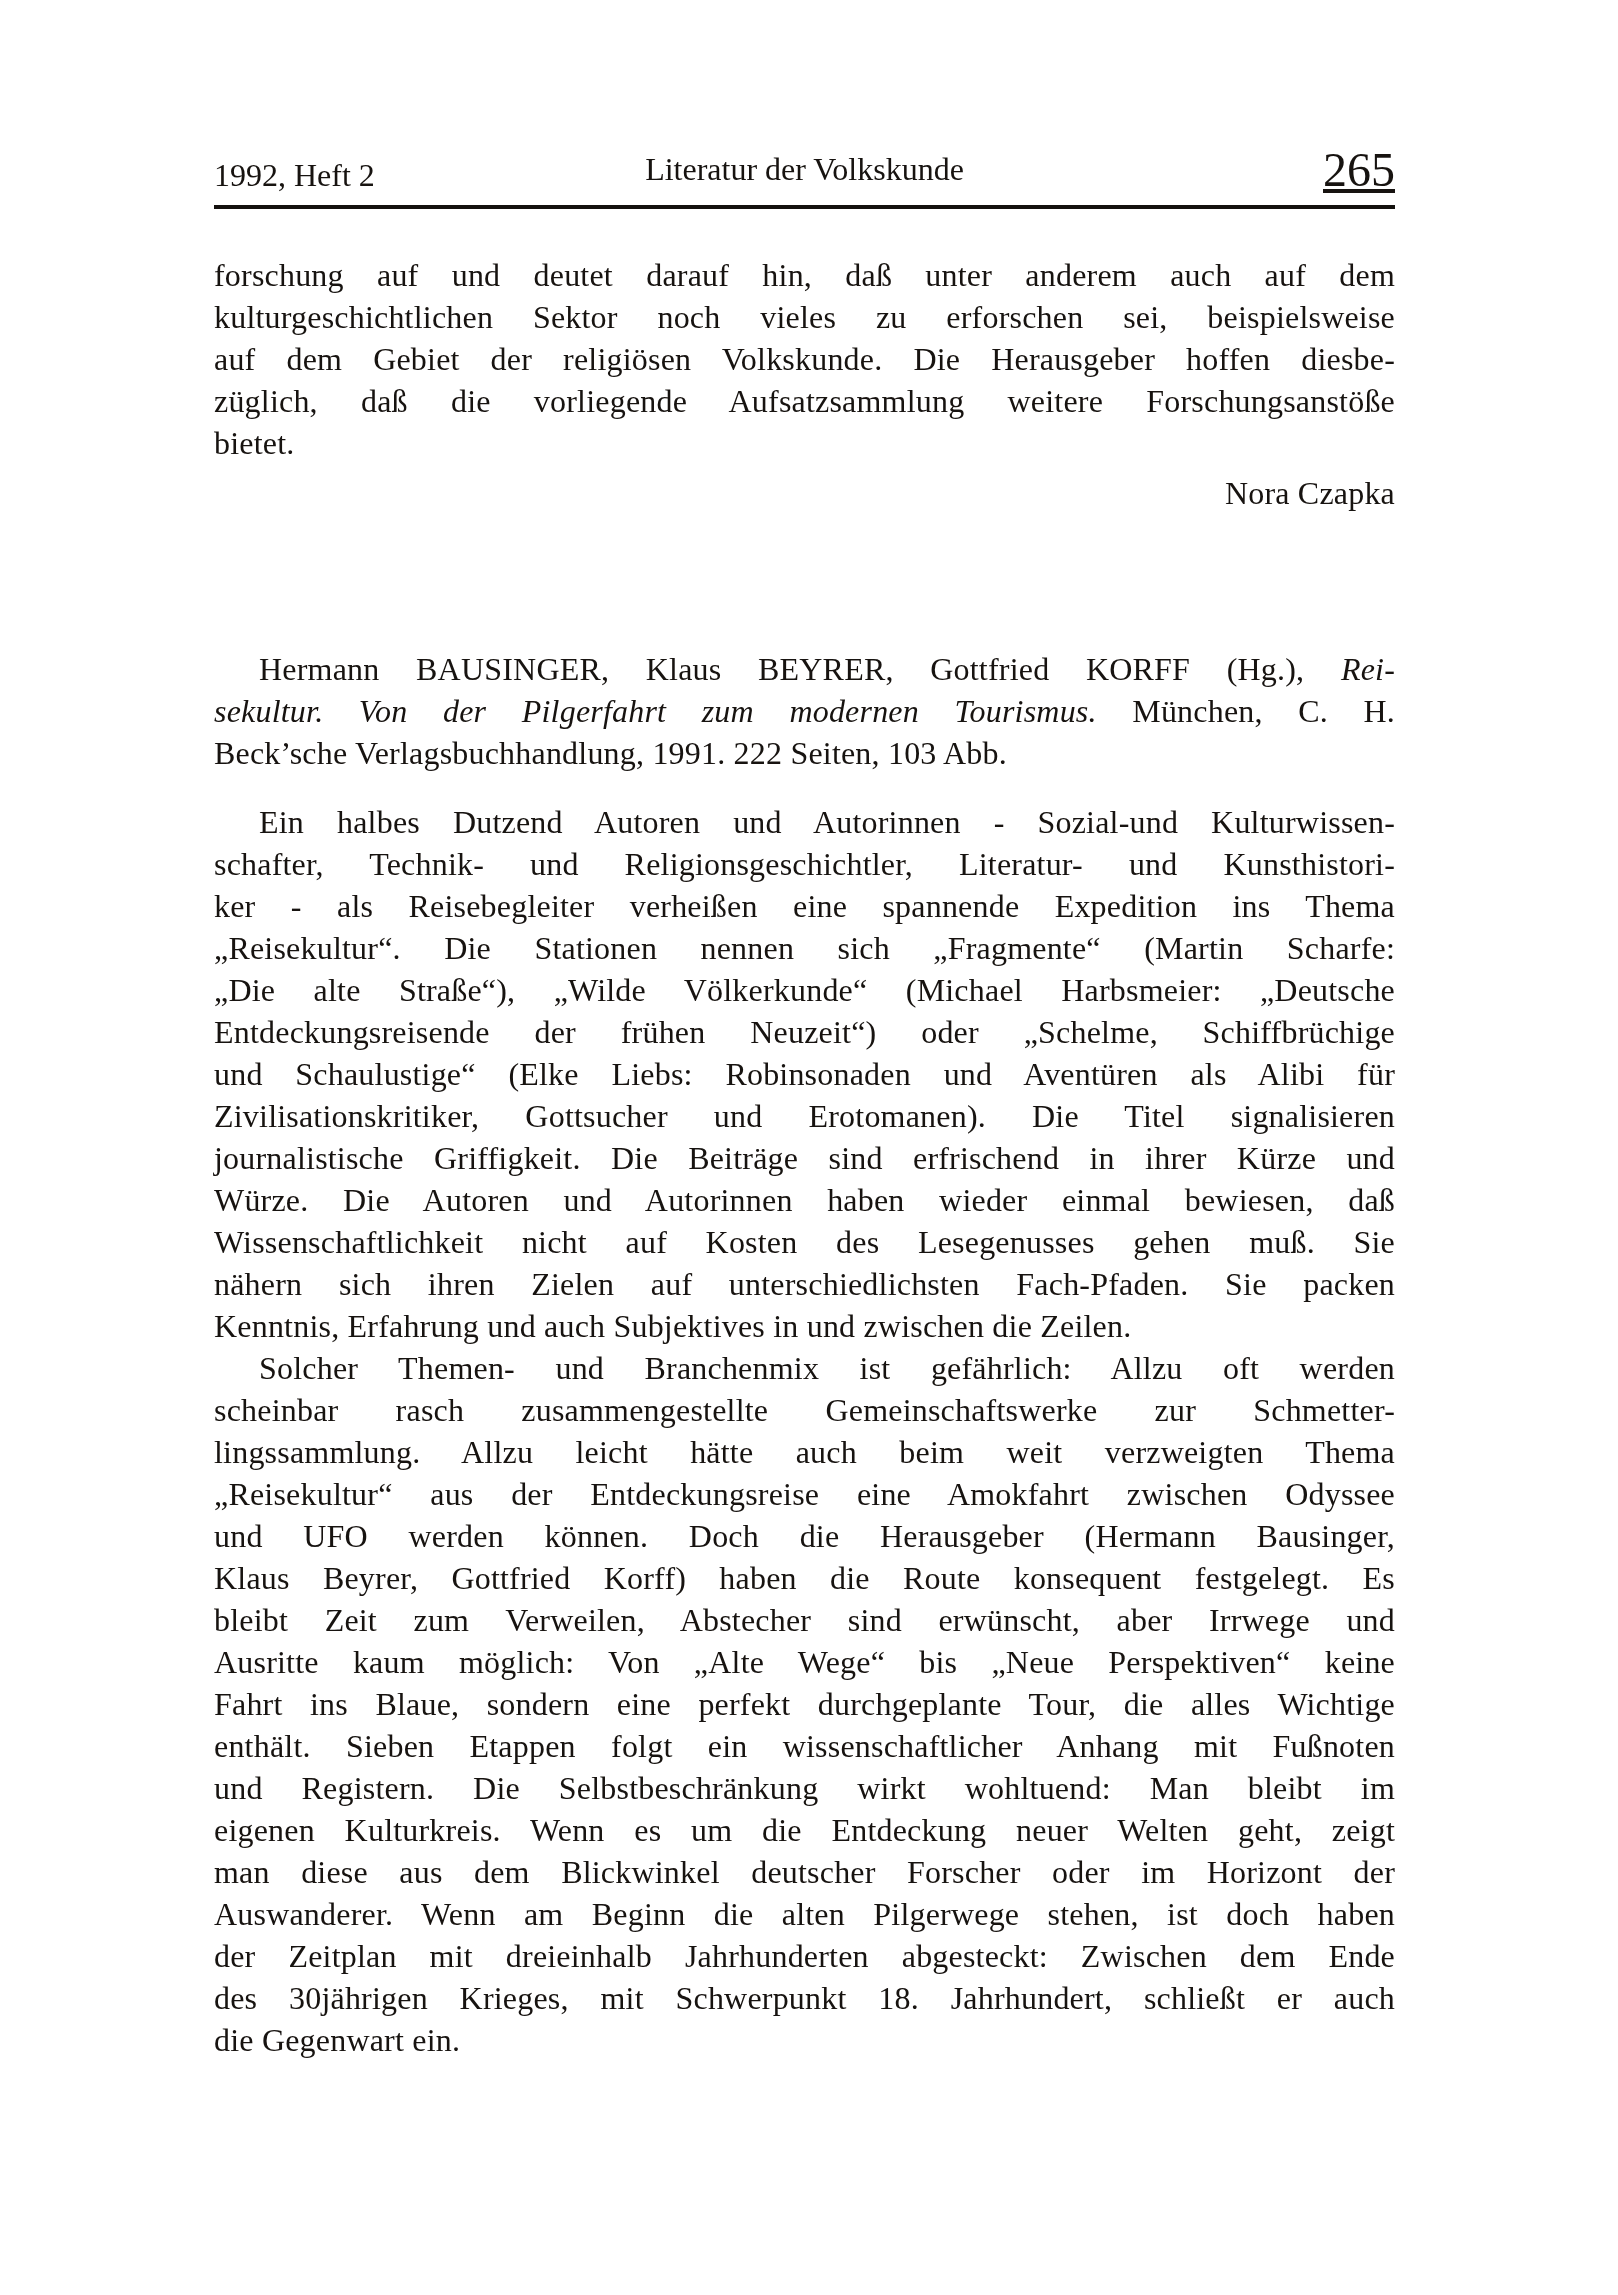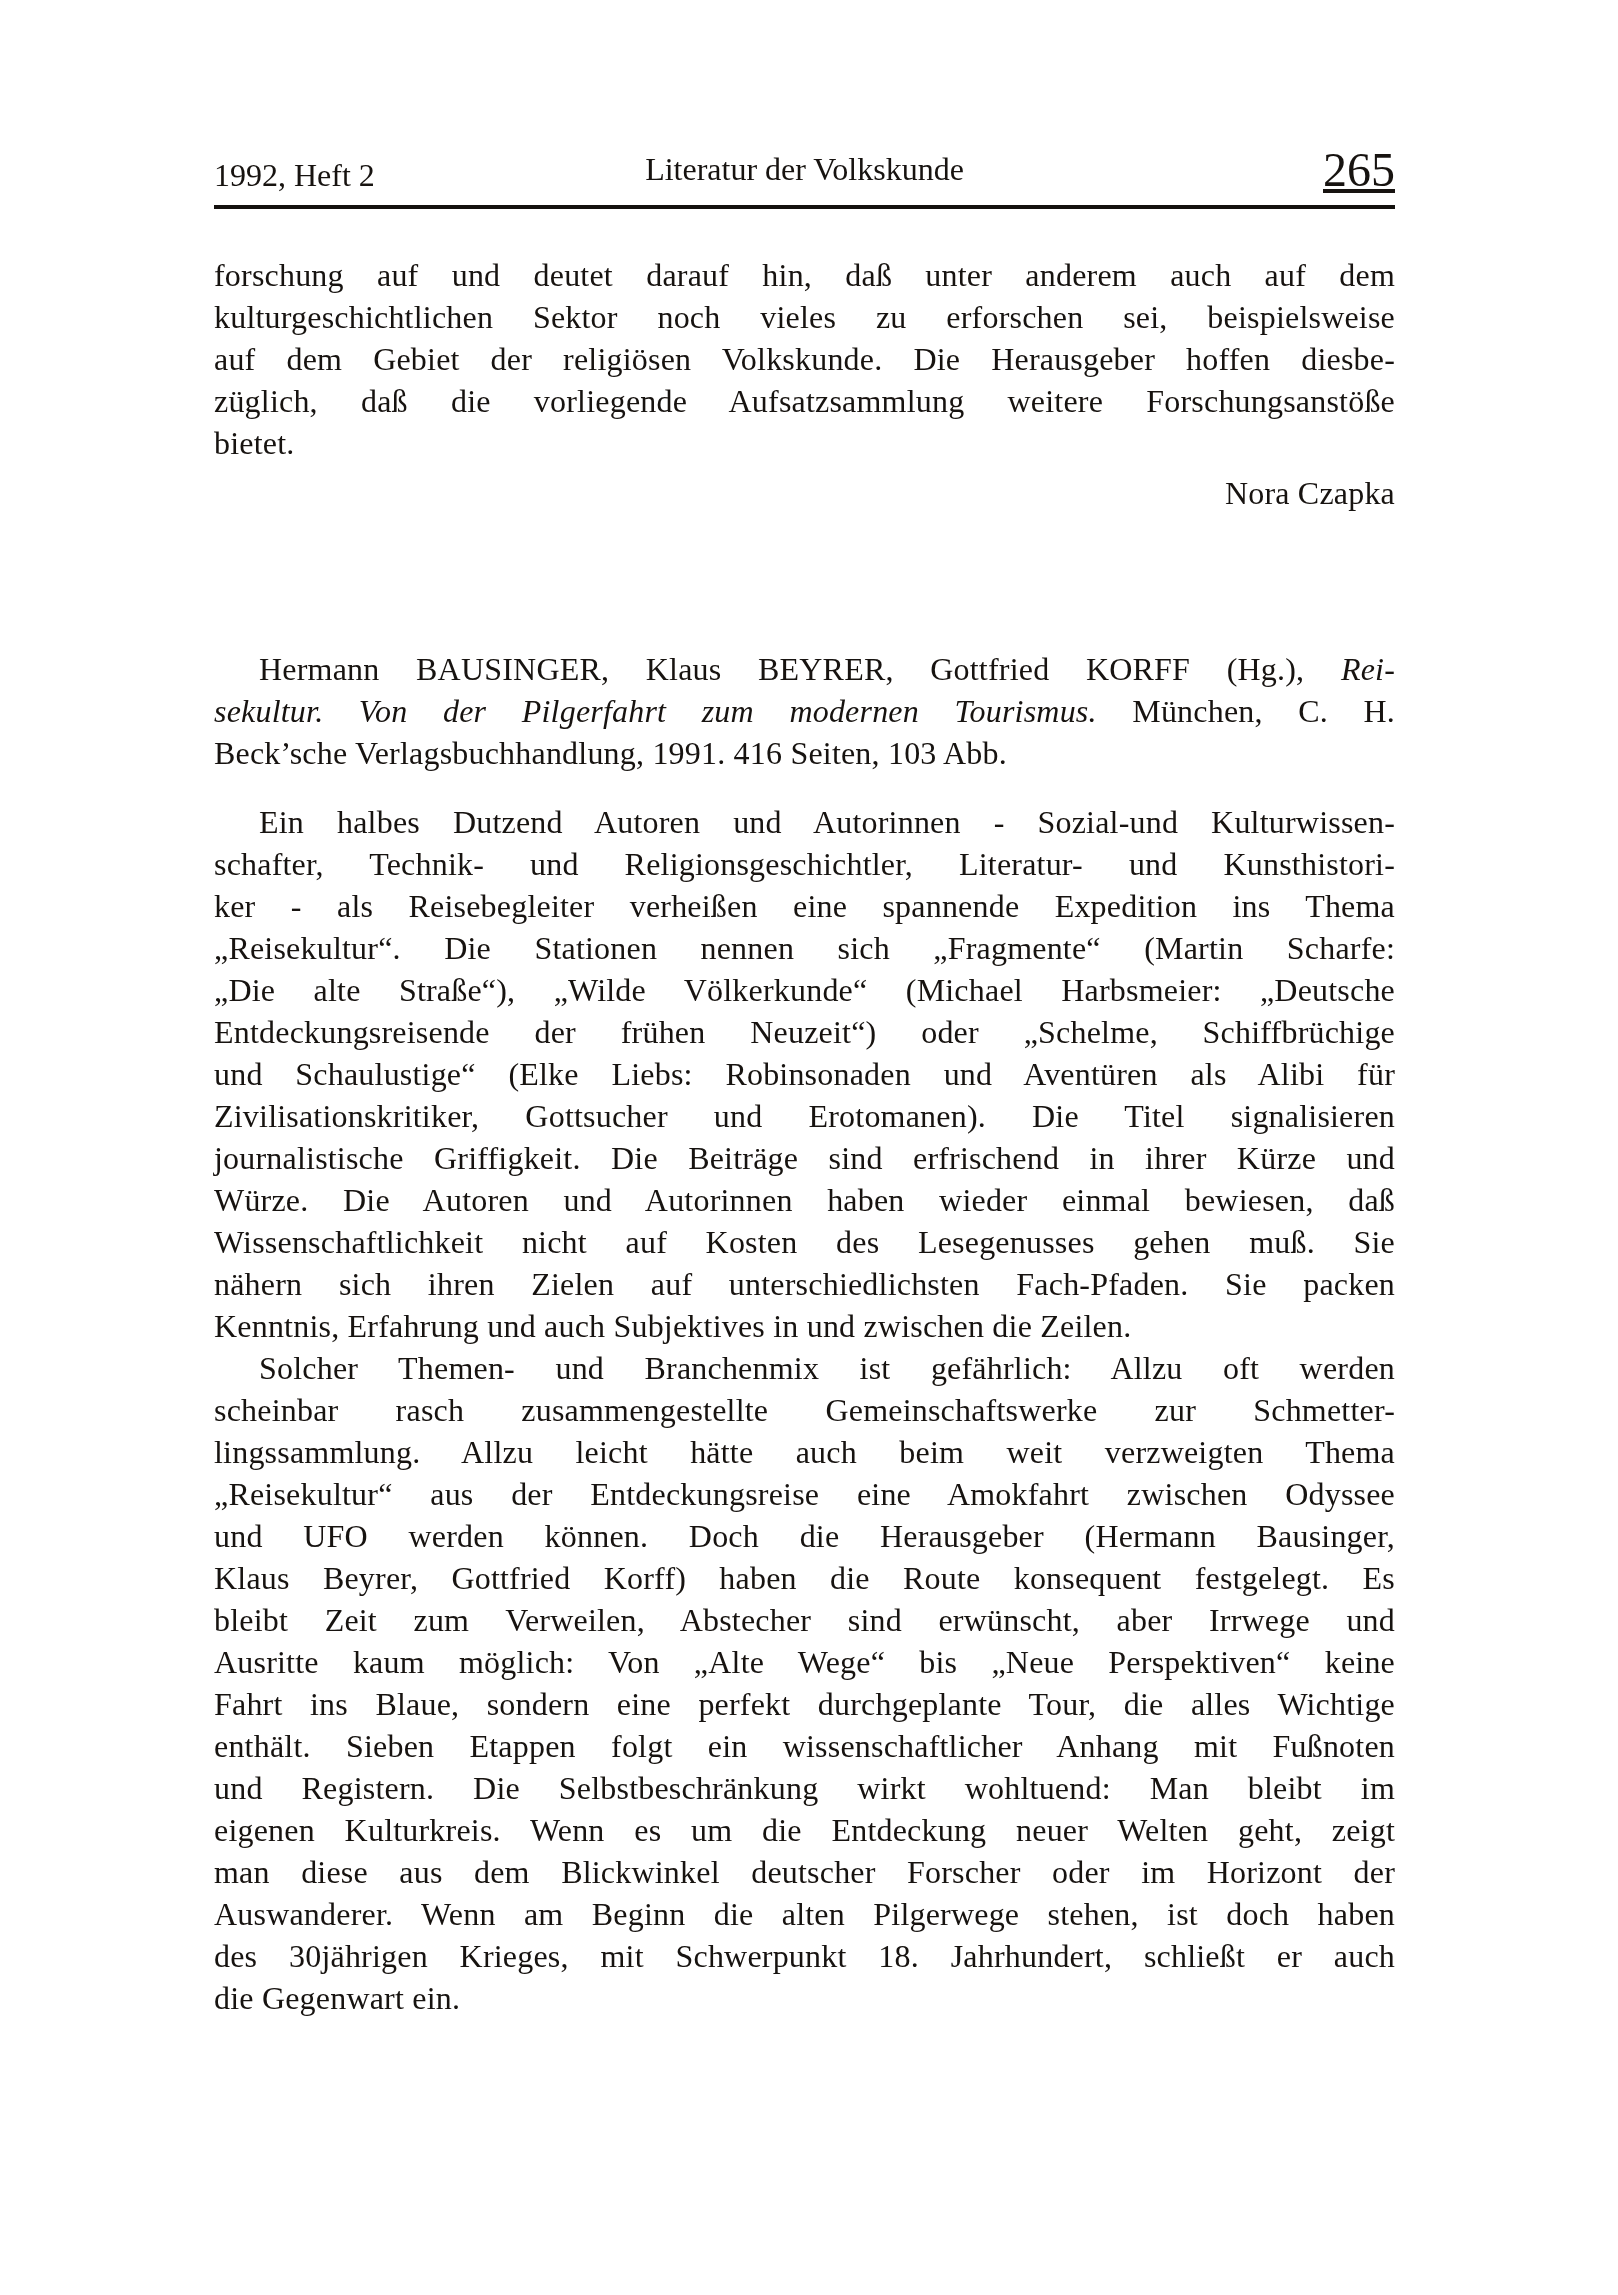--- a/index.html
+++ b/index.html
@@ -96,21 +96,21 @@
           <div class="line" data-name="text-line">auf dem Gebiet der religiösen Volkskunde. Die Herausgeber hoffen diesbe-</div>
           <div class="line" data-name="text-line">züglich, daß die vorliegende Aufsatzsammlung weitere Forschungsanstöße</div>
           <div class="line last" data-name="text-line">bietet.</div>
         </div>
         <div class="para align-right" data-name="signature">
           <div class="line last" data-name="text-line">Nora Czapka</div>
         </div>
         <div class="para" data-name="book-citation">
           <div class="line first-indent" data-name="text-line"><span data-name="text-segment">Hermann BAUSINGER, Klaus BEYRER, Gottfried KORFF (Hg.), </span><span class="it" data-name="book-title-italic">Rei-</span></div>
           <div class="line" data-name="text-line"><span class="it" data-name="book-title-italic">sekultur. Von der Pilgerfahrt zum modernen Tourismus.</span><span data-name="text-segment"> München, C. H.</span></div>
-          <div class="line last" data-name="text-line">Beck’sche Verlagsbuchhandlung, 1991. 416 Seiten, 103 Abb.</div>
+          <div class="line last" data-name="text-line">Beck’sche Verlagsbuchhandlung, 1991. 222 Seiten, 103 Abb.</div>
         </div>
         <div class="para" data-name="review-paragraph-1">
           <div class="line first-indent" data-name="text-line">Ein halbes Dutzend Autoren und Autorinnen - Sozial-und Kulturwissen-</div>
           <div class="line" data-name="text-line">schafter, Technik- und Religionsgeschichtler, Literatur- und Kunsthistori-</div>
           <div class="line" data-name="text-line">ker - als Reisebegleiter verheißen eine spannende Expedition ins Thema</div>
           <div class="line" data-name="text-line">„Reisekultur“. Die Stationen nennen sich „Fragmente“ (Martin Scharfe:</div>
           <div class="line" data-name="text-line">„Die alte Straße“), „Wilde Völkerkunde“ (Michael Harbsmeier: „Deutsche</div>
           <div class="line" data-name="text-line">Entdeckungsreisende der frühen Neuzeit“) oder „Schelme, Schiffbrüchige</div>
           <div class="line" data-name="text-line">und Schaulustige“ (Elke Liebs: Robinsonaden und Aventüren als Alibi für</div>
           <div class="line" data-name="text-line">Zivilisationskritiker, Gottsucher und Erotomanen). Die Titel signalisieren</div>
@@ -128,20 +128,21 @@
           <div class="line" data-name="text-line">und UFO werden können. Doch die Herausgeber (Hermann Bausinger,</div>
           <div class="line" data-name="text-line">Klaus Beyrer, Gottfried Korff) haben die Route konsequent festgelegt. Es</div>
           <div class="line" data-name="text-line">bleibt Zeit zum Verweilen, Abstecher sind erwünscht, aber Irrwege und</div>
           <div class="line" data-name="text-line">Ausritte kaum möglich: Von „Alte Wege“ bis „Neue Perspektiven“ keine</div>
           <div class="line" data-name="text-line">Fahrt ins Blaue, sondern eine perfekt durchgeplante Tour, die alles Wichtige</div>
           <div class="line" data-name="text-line">enthält. Sieben Etappen folgt ein wissenschaftlicher Anhang mit Fußnoten</div>
           <div class="line" data-name="text-line">und Registern. Die Selbstbeschränkung wirkt wohltuend: Man bleibt im</div>
           <div class="line" data-name="text-line">eigenen Kulturkreis. Wenn es um die Entdeckung neuer Welten geht, zeigt</div>
           <div class="line" data-name="text-line">man diese aus dem Blickwinkel deutscher Forscher oder im Horizont der</div>
           <div class="line" data-name="text-line">Auswanderer. Wenn am Beginn die alten Pilgerwege stehen, ist doch haben</div>
+          <div class="line" data-name="text-line">der Zeitplan mit dreieinhalb Jahrhunderten abgesteckt: Zwischen dem Ende</div>
           <div class="line" data-name="text-line">des 30jährigen Krieges, mit Schwerpunkt 18. Jahrhundert, schließt er auch</div>
           <div class="line last" data-name="text-line">die Gegenwart ein.</div>
         </div>
       </div>
 
   </div>
 </div>
 
 
 </body></html>

